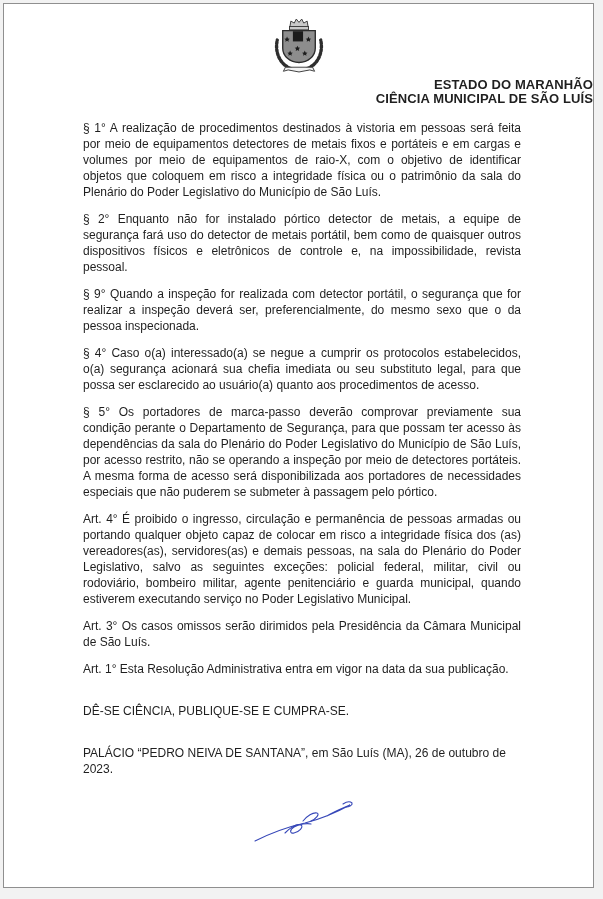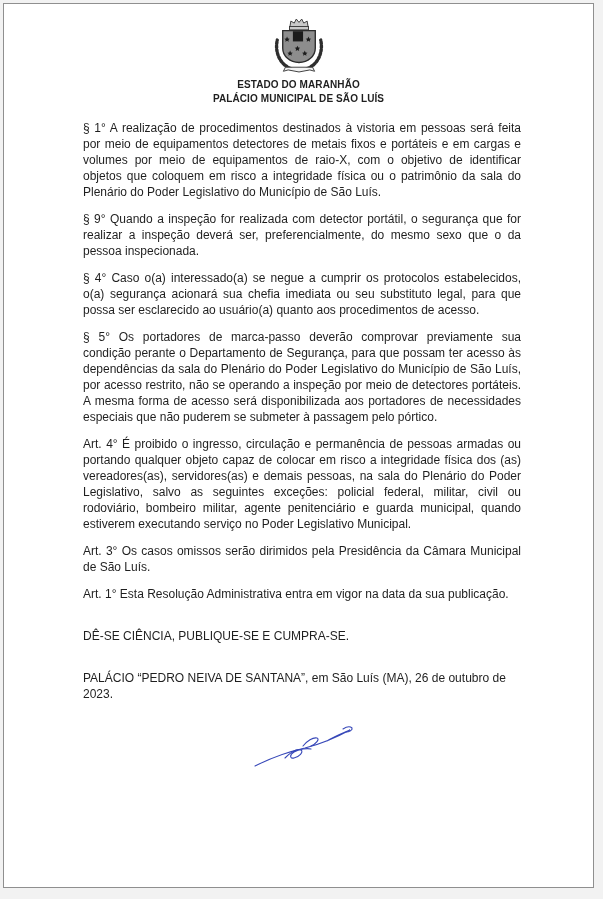--- a/index.html
+++ b/index.html
@@ -18,23 +18,23 @@
     border:1px solid #8f8f8f;
     box-sizing:border-box;
     overflow:hidden;
   }
   .crest-wrap{
     text-align:center;
     margin-top:13px;
     height:57px;
   }
   .org-header{
-    text-align:center;
+    text-align:right;
     font-weight:bold;
-    font-size:10px;
+    font-size:13px;
     line-height:14px;
     margin-top:4px;
     letter-spacing:.1px;
   }
   .body-text{
     padding:0 72px 0 79px;
     margin-top:14px;
   }
   .body-text p{
     font-size:12px;
@@ -92,25 +92,26 @@
         <path d="M38,76 C22,70 14,52 18,34"></path>
         <path d="M62,76 C78,70 86,52 82,34"></path>
       </g>
 
       <path d="M30,74 L70,74 L73,80 L66,78 L50,81 L34,78 L27,80 Z" fill="#f2f2f2" stroke="#3a3a3a" stroke-width="1.4"></path>
     </svg>
   </div>
 
   <div class="org-header">
     <div>ESTADO DO MARANHÃO</div>
-    <div>PALÁCIO MUNICIPAL DE SÃO LUÍS</div>
+    <div>CIÊNCIA MUNICIPAL DE SÃO LUÍS</div>
   </div>
 
   <div class="body-text">
     <p>§ 1° A realização de procedimentos destinados à vistoria em pessoas será feita por meio de equipamentos detectores de metais fixos e portáteis e em cargas e volumes por meio de equipamentos de raio-X, com o objetivo de identificar objetos que coloquem em risco a integridade física ou o patrimônio da sala do Plenário do Poder Legislativo do Município de São Luís.</p>
+    <p>§ 2° Enquanto não for instalado pórtico detector de metais, a equipe de segurança fará uso do detector de metais portátil, bem como de quaisquer outros dispositivos físicos e eletrônicos de controle e, na impossibilidade, revista pessoal.</p>
     <p>§ 9° Quando a inspeção for realizada com detector portátil, o segurança que for realizar a inspeção deverá ser, preferencialmente, do mesmo sexo que o da pessoa inspecionada.</p>
     <p>§ 4° Caso o(a) interessado(a) se negue a cumprir os protocolos estabelecidos, o(a) segurança acionará sua chefia imediata ou seu substituto legal, para que possa ser esclarecido ao usuário(a) quanto aos procedimentos de acesso.</p>
     <p>§ 5° Os portadores de marca-passo deverão comprovar previamente sua condição perante o Departamento de Segurança, para que possam ter acesso às dependências da sala do Plenário do Poder Legislativo do Município de São Luís, por acesso restrito, não se operando a inspeção por meio de detectores portáteis. A mesma forma de acesso será disponibilizada aos portadores de necessidades especiais que não puderem se submeter à passagem pelo pórtico.</p>
     <p>Art. 4° É proibido o ingresso, circulação e permanência de pessoas armadas ou portando qualquer objeto capaz de colocar em risco a integridade física dos (as) vereadores(as), servidores(as) e demais pessoas, na sala do Plenário do Poder Legislativo, salvo as seguintes exceções: policial federal, militar,  civil ou rodoviário, bombeiro militar,  agente penitenciário e guarda municipal, quando estiverem executando serviço no Poder Legislativo Municipal.</p>
     <p>Art. 3° Os casos omissos serão dirimidos pela Presidência da Câmara Municipal de São Luís.</p>
     <p>Art. 1° Esta Resolução Administrativa entra em vigor na data da sua publicação.</p>
 
     <p class="closing-line">DÊ-SE CIÊNCIA, PUBLIQUE-SE E CUMPRA-SE.</p>
     <p class="closing-line palace-line">PALÁCIO “PEDRO NEIVA DE SANTANA”, em São Luís (MA), 26 de outubro de 2023.</p>
 

